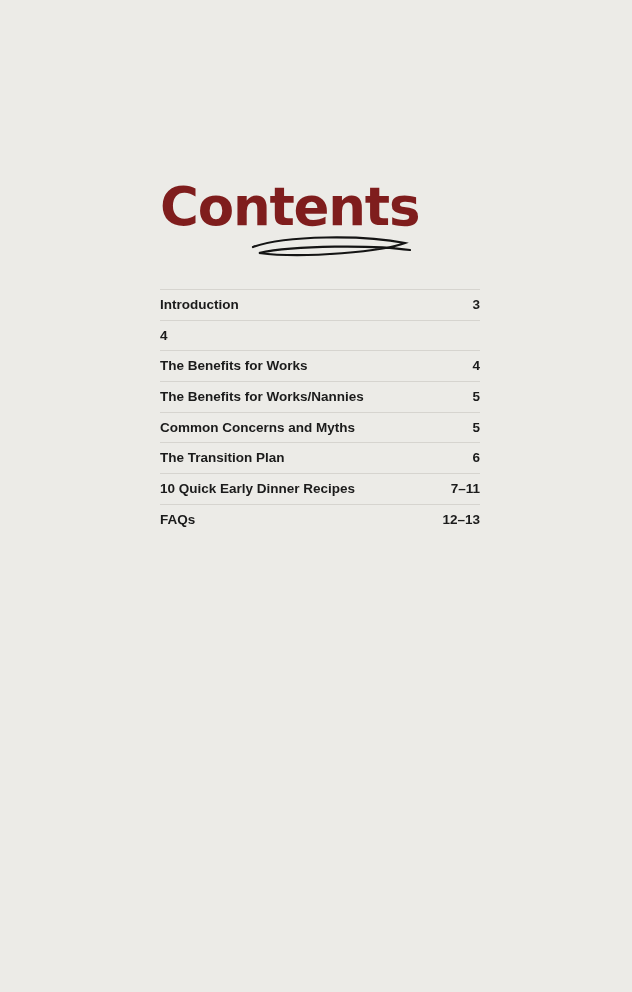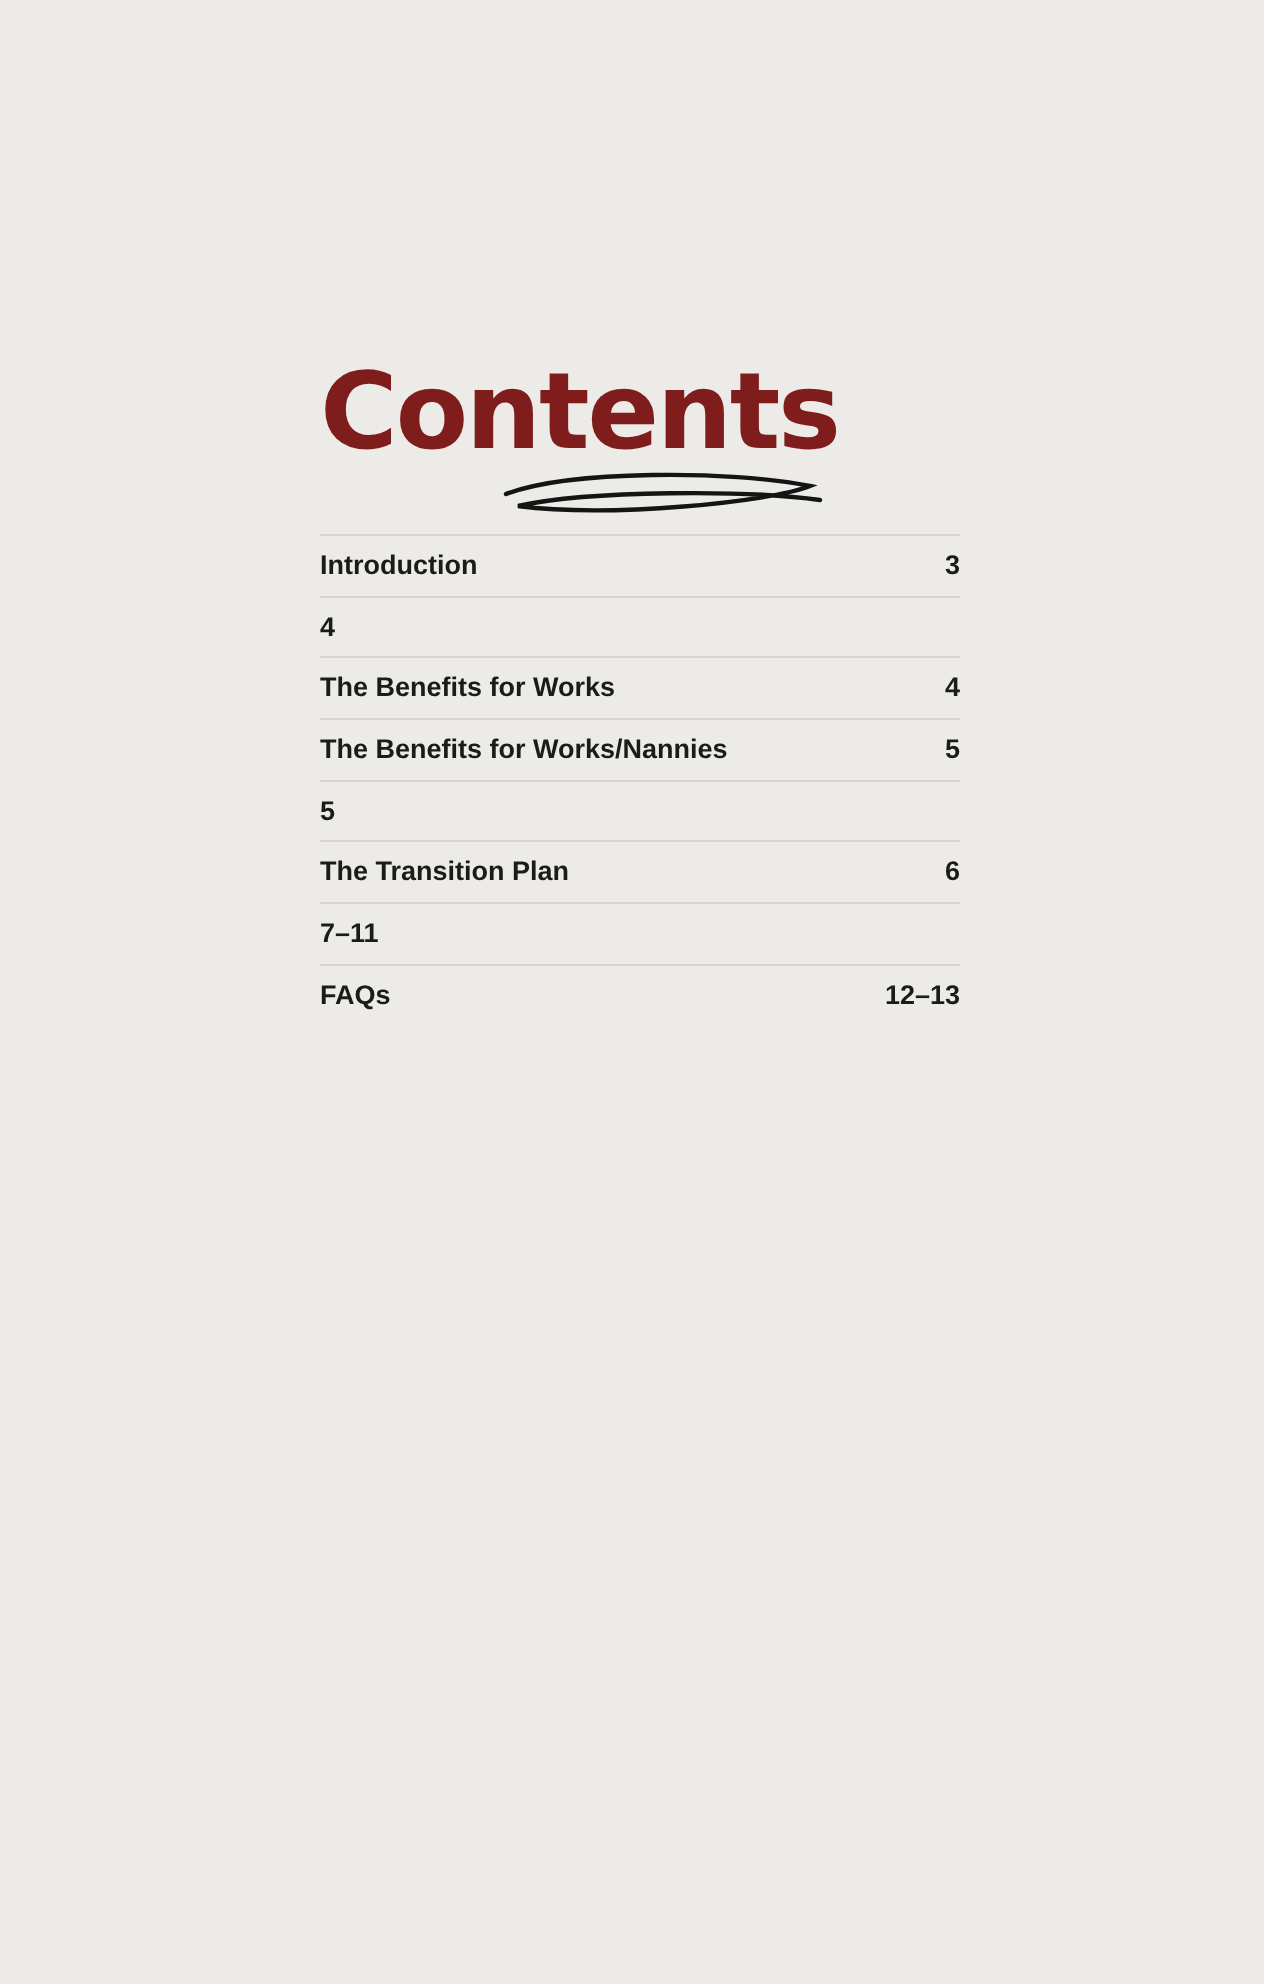--- a/index.html
+++ b/index.html
@@ -38,21 +38,21 @@
   .swoosh {
     position: relative;
     height: 36px;
     margin-top: -2px;
     margin-left: 85px;
   }
   .swoosh svg {
     display: block;
   }
   .toc {
-    margin-top: 0;
+    margin-top: 22px;
   }
   .toc-row {
     display: flex;
     align-items: flex-start;
     justify-content: space-between;
     padding: 6px 0;
     border-top: 1px solid #d6d4cf;
   }
   .toc-row:first-child {
     border-top: 1px solid #d6d4cf;
@@ -106,29 +106,31 @@
         <div class="toc-label">The Benefits for Works</div>
         <div class="toc-page">4</div>
       </div>
 
       <div class="toc-row tall">
         <div class="toc-label">The Benefits for Works/Nannies</div>
         <div class="toc-page">5</div>
       </div>
 
       <div class="toc-row">
+        <div class="toc-label">Common Concerns and Myths</div>
         <div class="toc-page">5</div>
       </div>
 
       <div class="toc-row">
         <div class="toc-label">The Transition Plan</div>
         <div class="toc-page">6</div>
       </div>
 
       <div class="toc-row">
+        <div class="toc-label">10 Quick Early Dinner Recipes</div>
         <div class="toc-page">7–11</div>
       </div>
 
       <div class="toc-row">
         <div class="toc-label">FAQs</div>
         <div class="toc-page">12–13</div>
       </div>
 
 
     </div>

